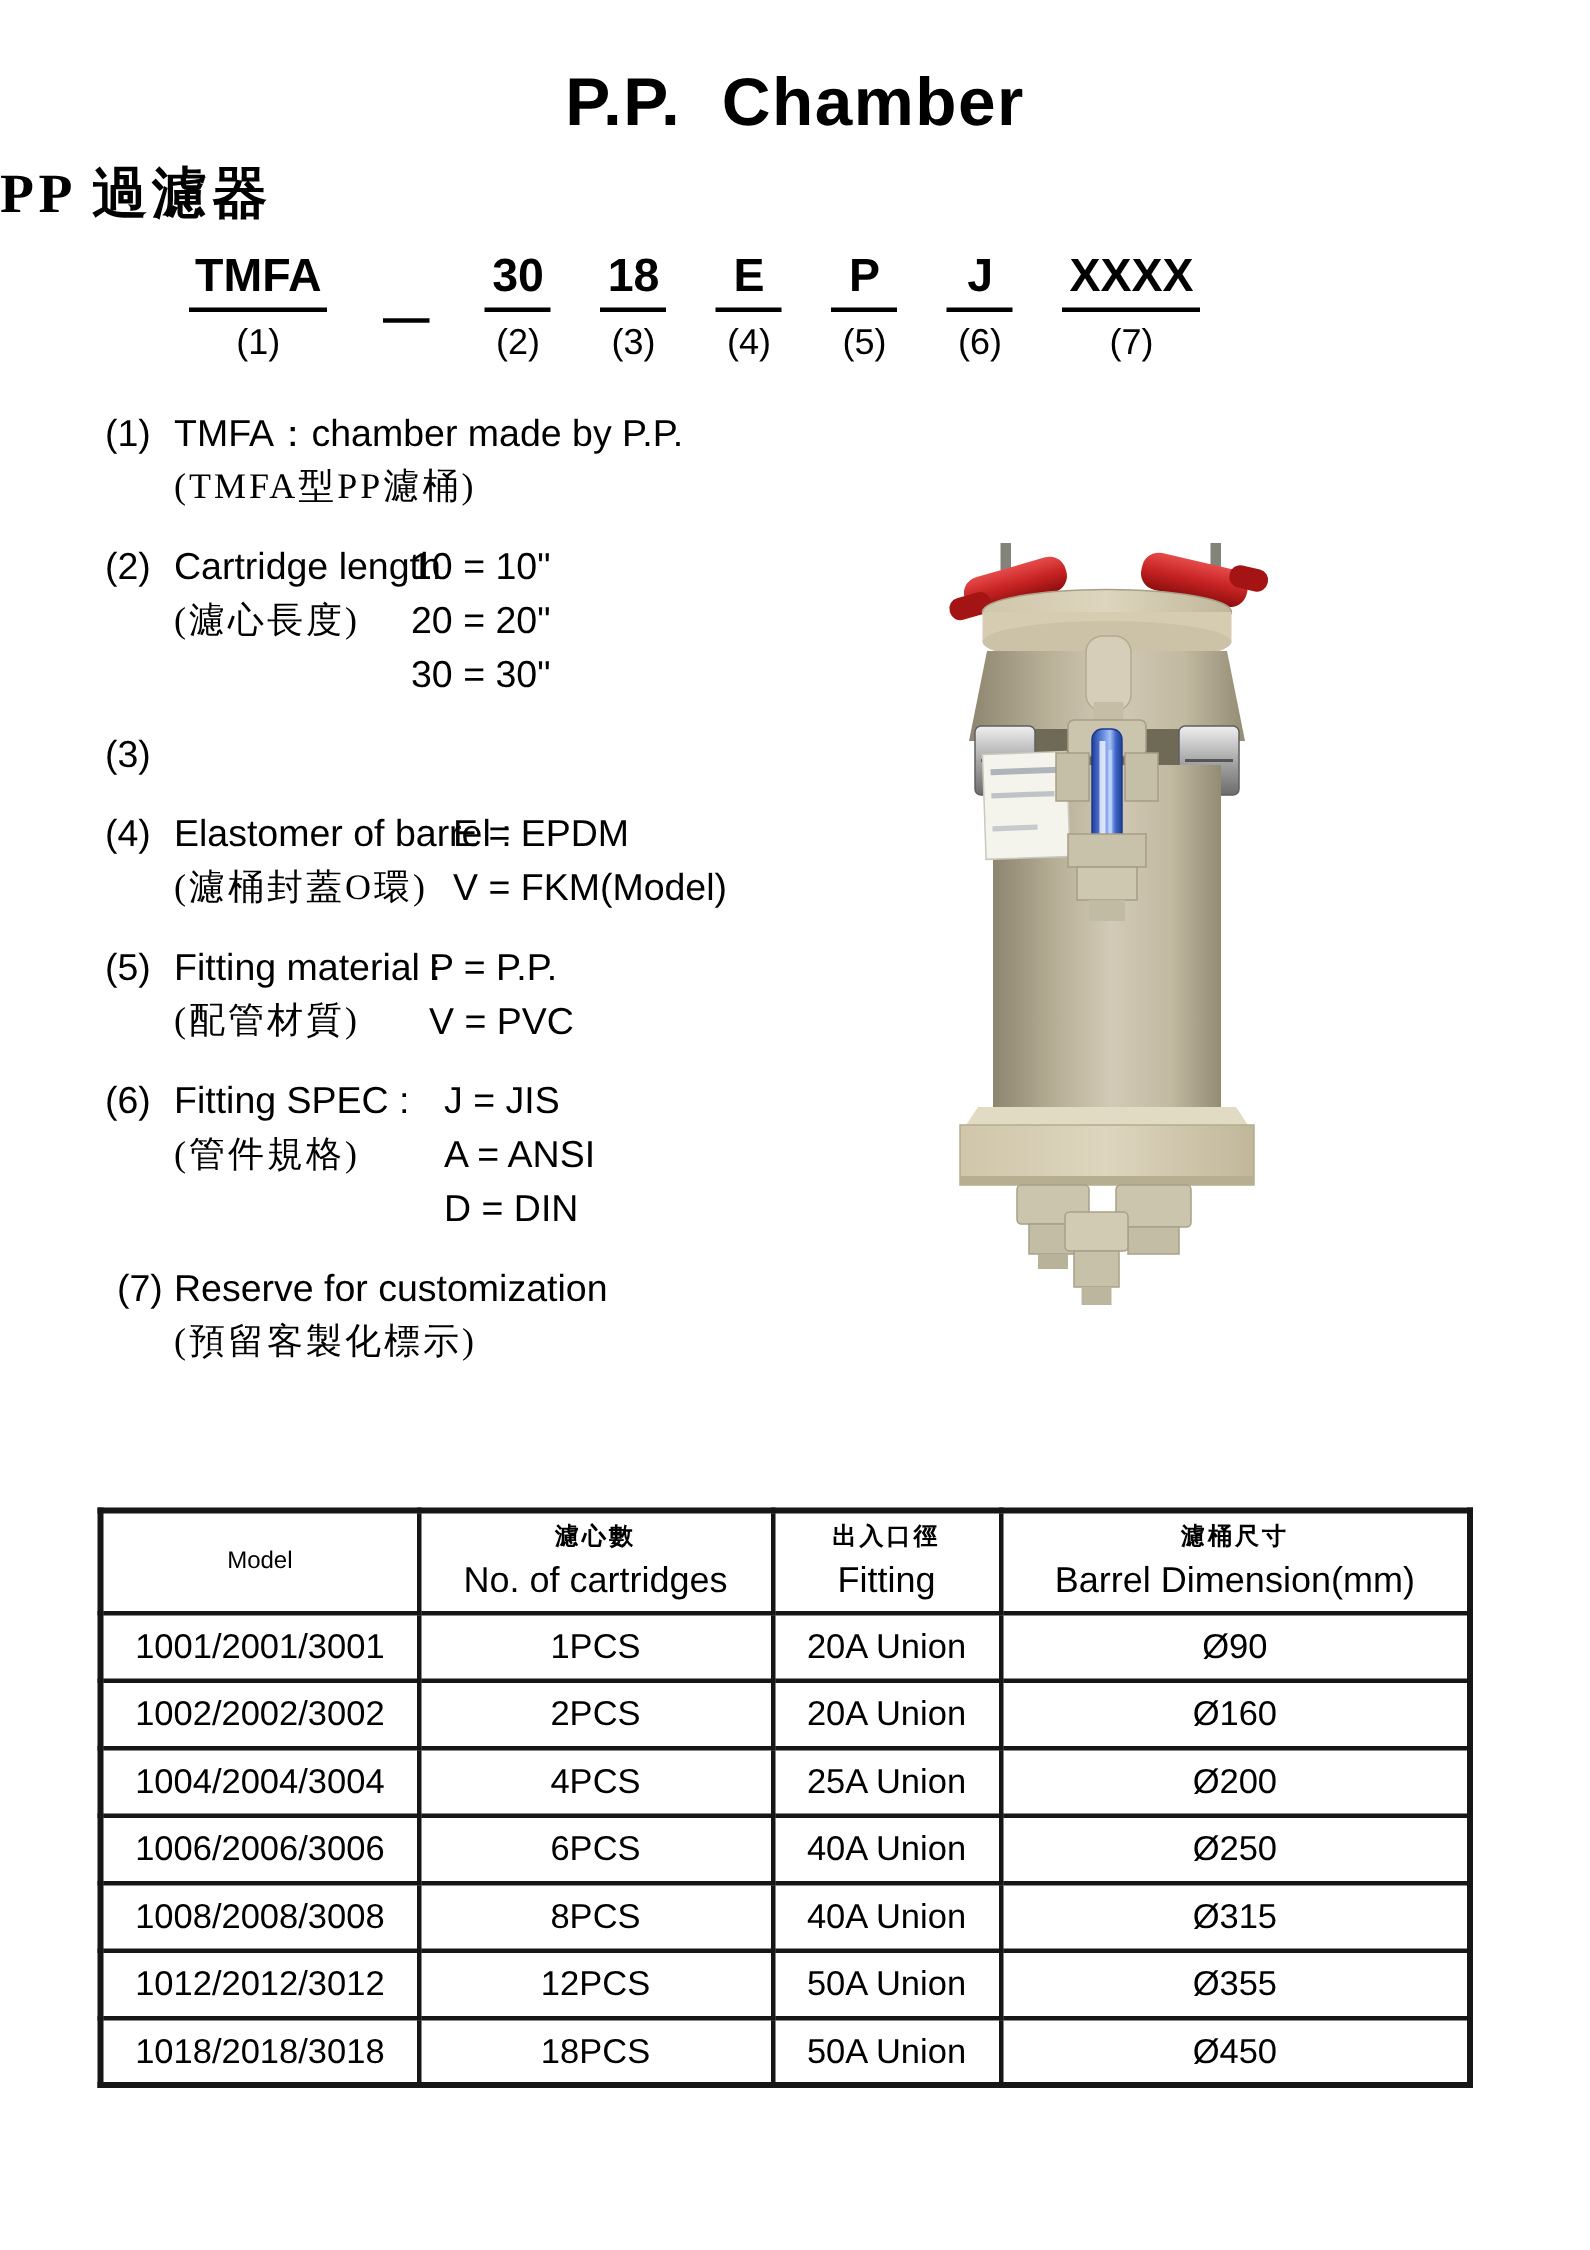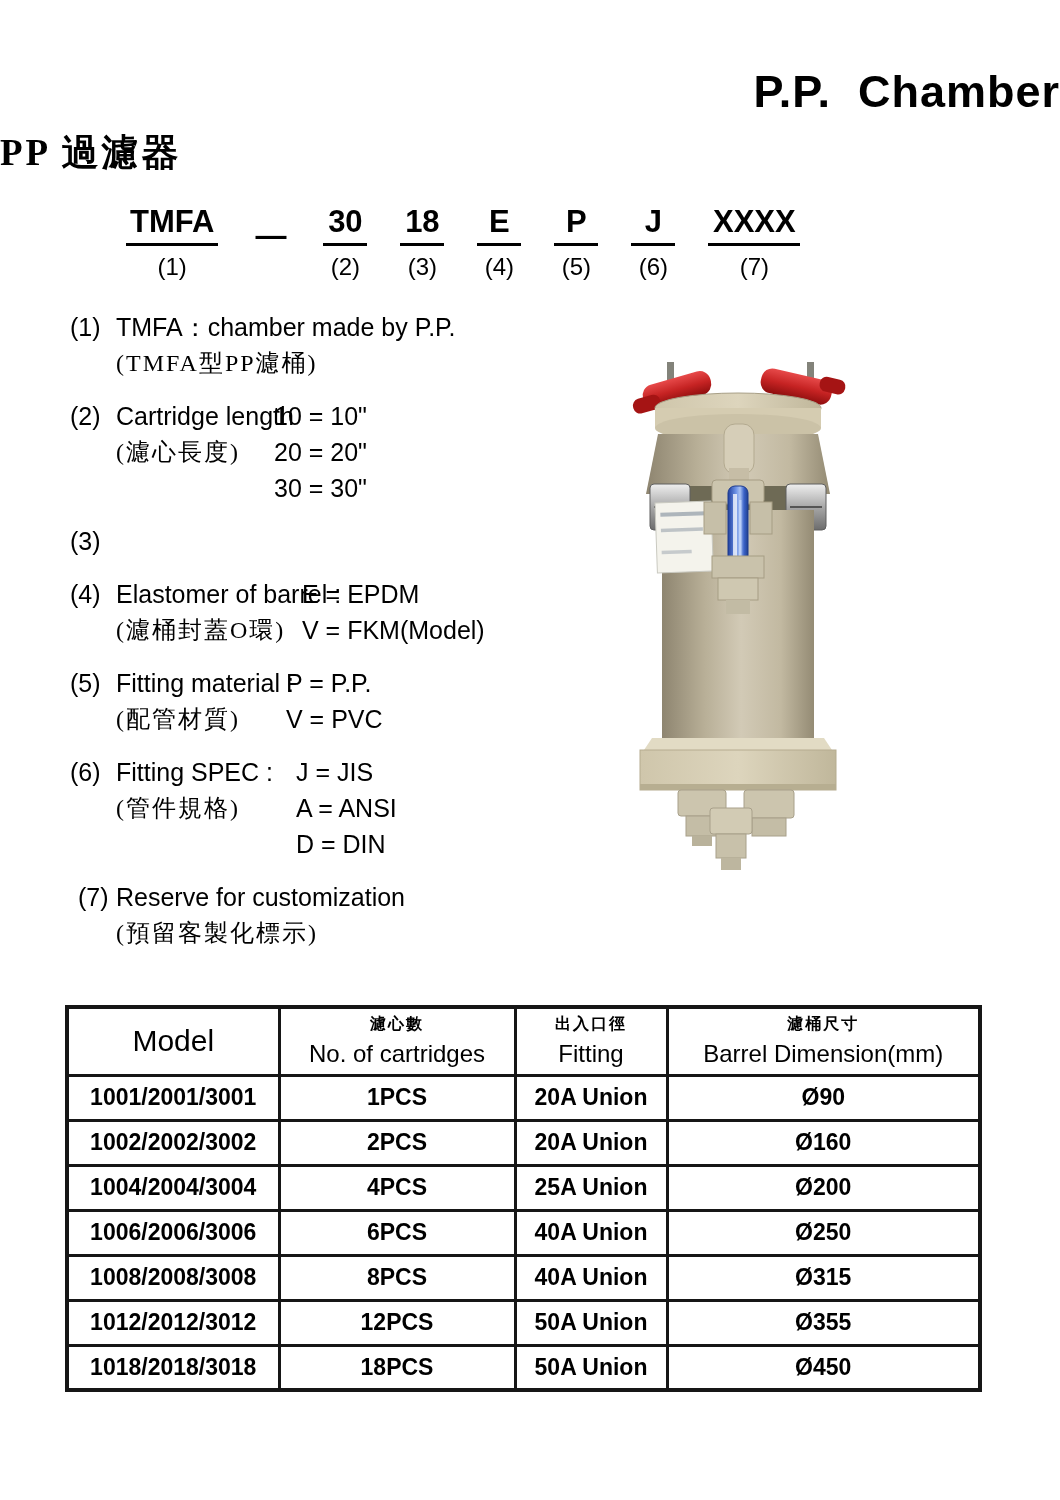--- a/index.html
+++ b/index.html
@@ -8,37 +8,37 @@
     position:relative;
     width:1060px; height:1500px;
     margin:0 auto;
     background:#ffffff;
     color:#000;
     font-family:"Liberation Sans", sans-serif;
     overflow:hidden;
   }
   
   .title-en {
-    padding-top:66px;
-    text-align:right;
+    padding-top:42px;
+    text-align:center;
     font-size:45px; font-weight:bold;
     white-space:pre;
     letter-spacing:1px;
   }
   .title-zh {
     margin-top:10px;
     text-align:left;
     font-size:37px; font-weight:bold;
     font-family:"Liberation Serif", serif;
     letter-spacing:3px;
   }
   
   .code-row {
-    margin:26px 0 0 126px;
-    display:flex; align-items:center; gap:33px;
+    margin:12px 0 0 126px;
+    display:flex; align-items:flex-end; gap:33px;
   }
   .seg { display:flex; flex-direction:column; align-items:center; }
   .seg-text {
     font-size:31px; font-weight:bold; line-height:1.15;
     border-bottom:3px solid #000;
     padding:0 4px 3px 4px;
     text-align:center;
   }
   .seg-text.nou { border-bottom:none; padding-bottom:6px; }
   .seg-num { font-size:24px; margin-top:7px; font-weight:normal; }
@@ -63,27 +63,27 @@
   .photo { position:absolute; left:628px; top:362px; width:220px; height:520px; }
   
   .spec-table {
     position:absolute; left:65px; top:1005px;
     border-collapse:collapse; table-layout:fixed;
     width:913px;
   }
   .spec-table, .spec-table th, .spec-table td { border:3px solid #161616; }
   .spec-table { border-width:4px; }
   .spec-table th { height:68px; font-weight:normal; vertical-align:middle; }
-  .spec-table td { height:45px; text-align:center; vertical-align:middle; font-size:23px;font-weight:bold; }
+  .spec-table td { height:45px; text-align:center; vertical-align:middle; font-size:23px; }
   .th-zh {
     text-align:center; font-size:16px; font-weight:bold;
     font-family:Liberation Serif, serif; letter-spacing:2px;
   }
   .th-en { text-align:center; font-size:24px; margin-top:5px; }
-  .th-single { text-align:center; font-size:30px; }
+  .th-single { text-align:center; font-size:16px; }
 </style>
 </head>
 <body>
 
 <div class="page">
 
   <div class="title-en">P.P.  Chamber</div>
   <div class="title-zh">PP 過濾器</div>
 
   <div class="code-row">

